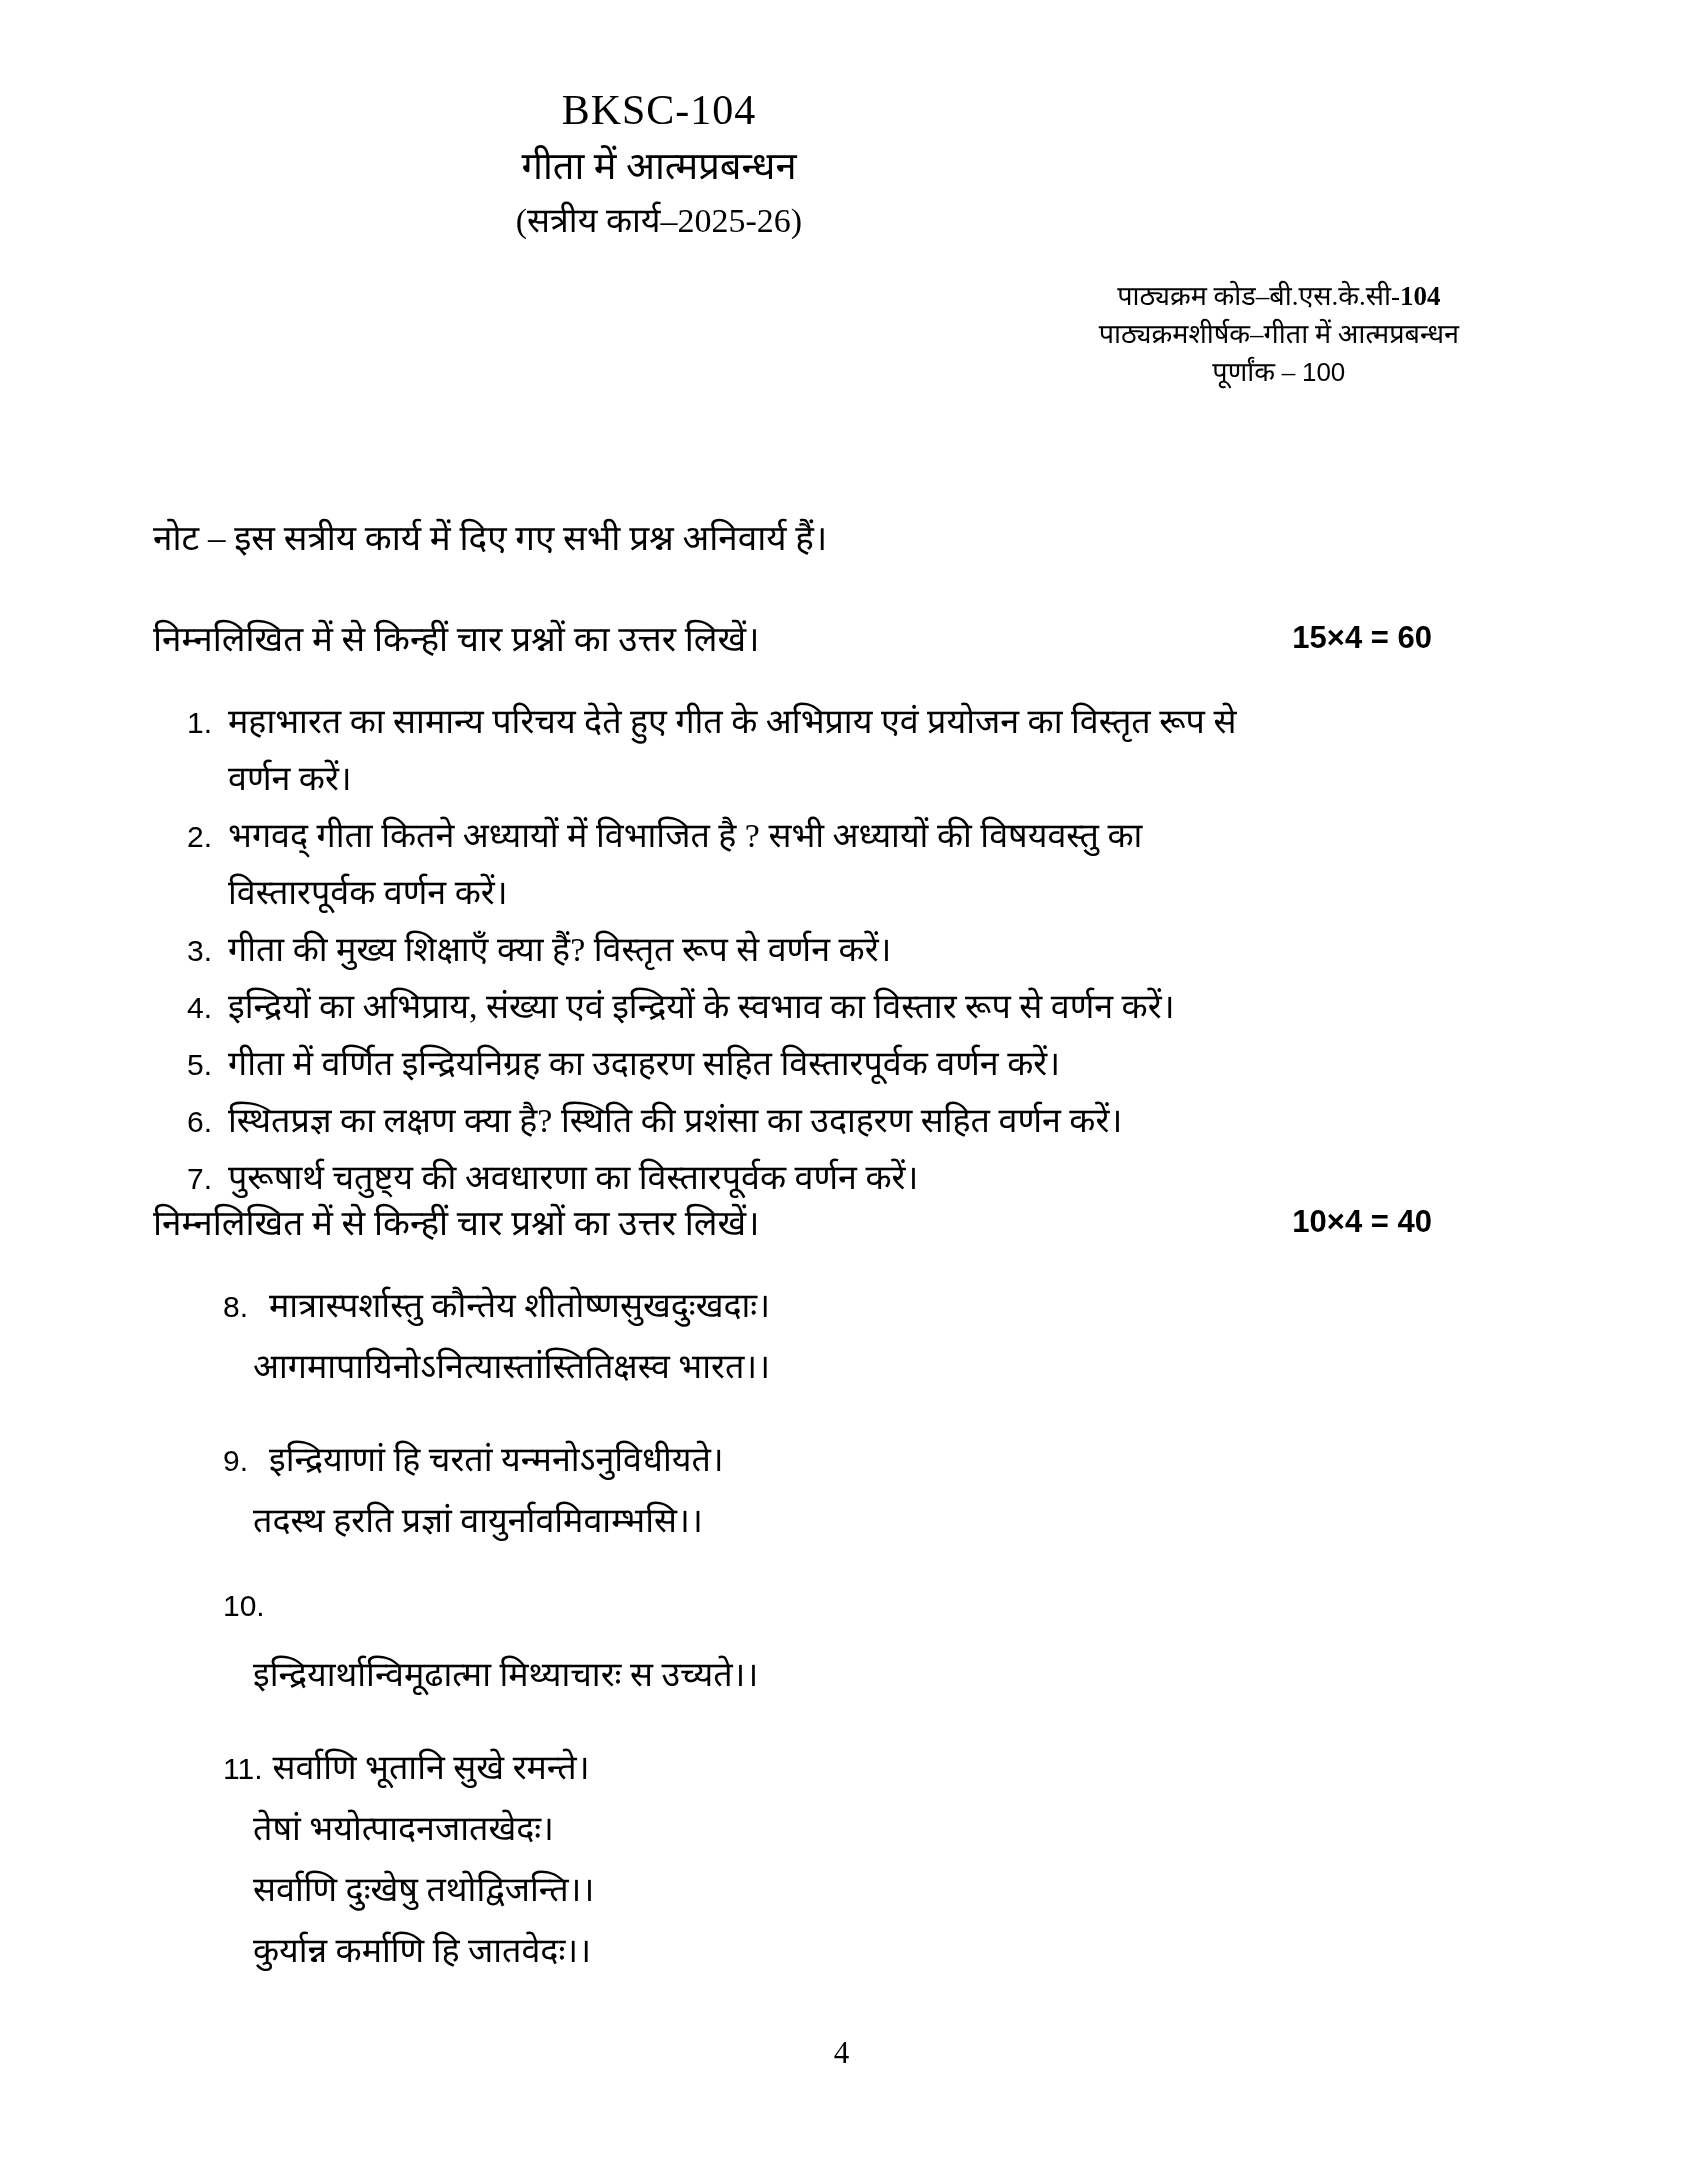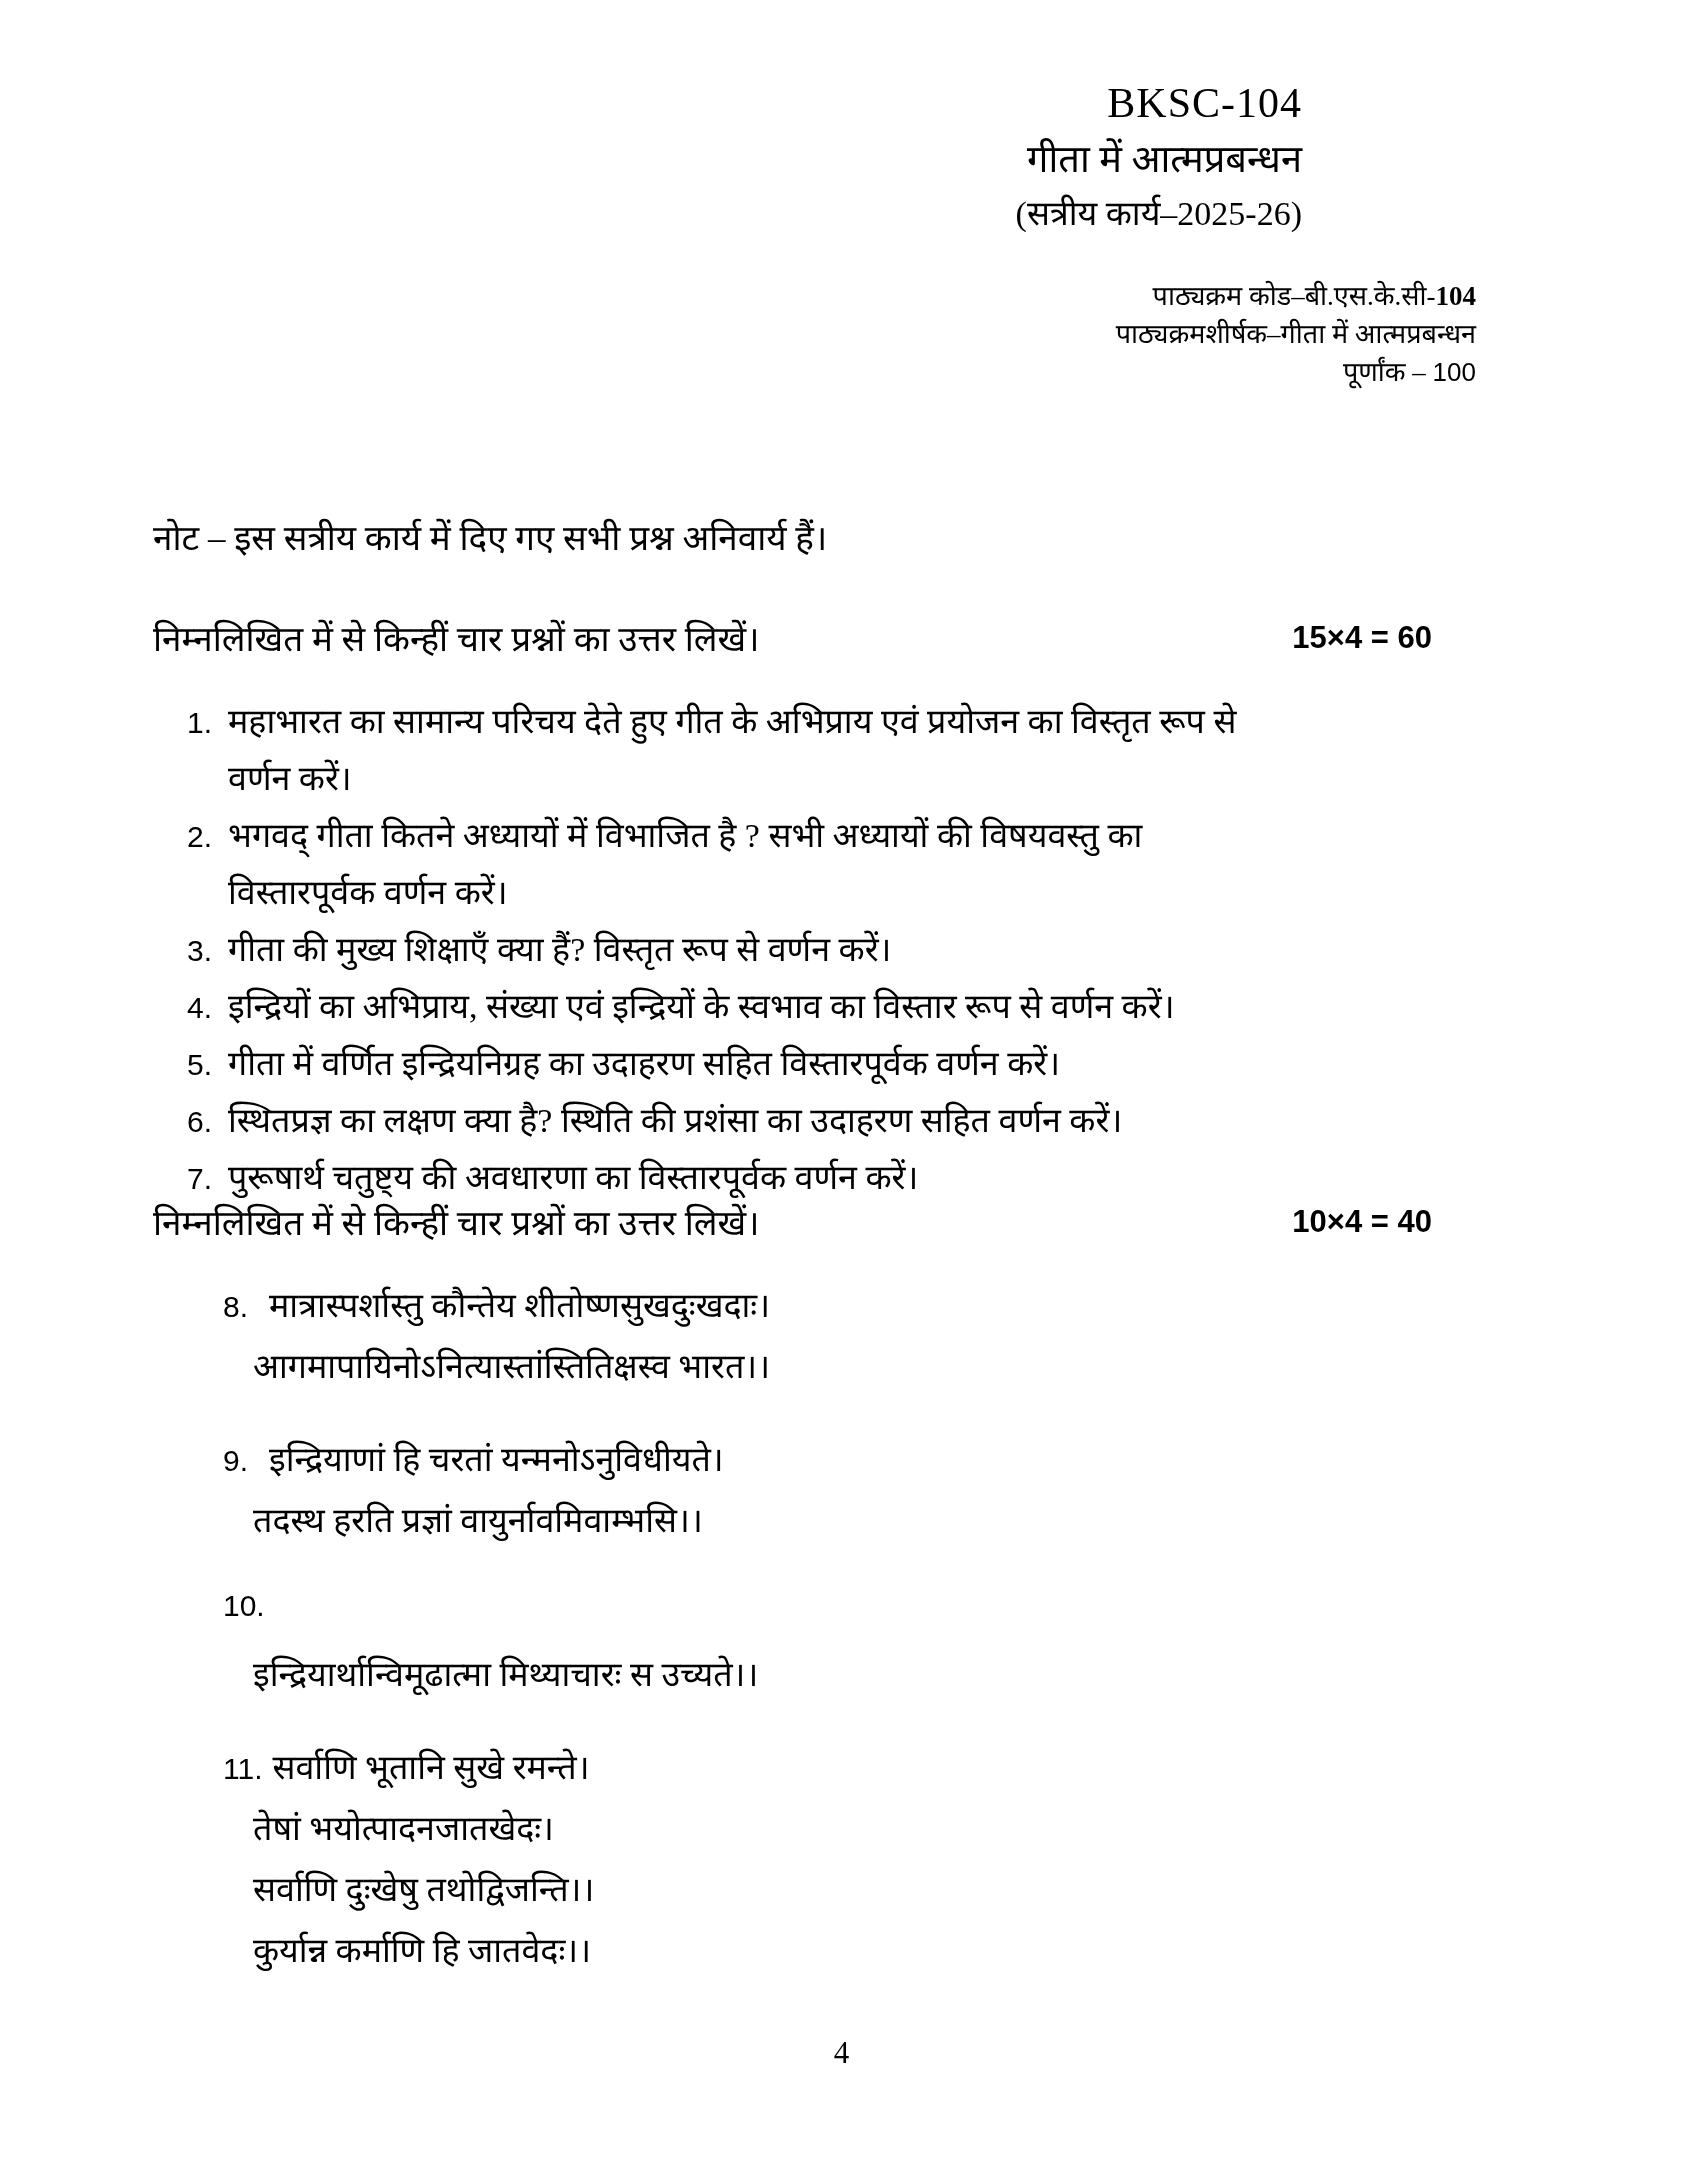--- a/index.html
+++ b/index.html
@@ -4,27 +4,27 @@
 <style>
   html,body{margin:0;padding:0;}
   body{
     width:1683px;height:2178px;background:#ffffff;color:#000000;
     font-family:"Liberation Serif", serif;
     position:relative;overflow:hidden;
   }
   .page{position:relative;width:1683px;height:2178px;background:#ffffff;}
 
   
-  .title-block{position:absolute;top:79px;left:0;width:1302px;text-align:right;}
+  .title-block{position:absolute;top:86px;left:0;width:1302px;text-align:center;padding-left:8px;}
   .code-line{font-size:42px;letter-spacing:1px;}
   .h-title{font-size:38px;margin-top:4px;}
   .h-sub{font-size:34px;margin-top:6px;}
 
   
-  .info-block{position:absolute;top:277px;right:207px;text-align:right;
+  .info-block{position:absolute;top:277px;right:224px;text-align:center;
     font-size:27px;line-height:38px;}
   .info-bold{font-weight:bold;}
   .sansnum{font-family:"Liberation Sans", sans-serif;font-size:26px;}
 
   .note-line{position:absolute;left:153px;top:513px;font-size:35px;}
 
   .sec-head{position:absolute;left:153px;width:1279px;display:flex;
     justify-content:space-between;align-items:center;}
   .sec1{top:614px;} .sec2{top:1198px;}
   .instruction{font-size:35px;}

